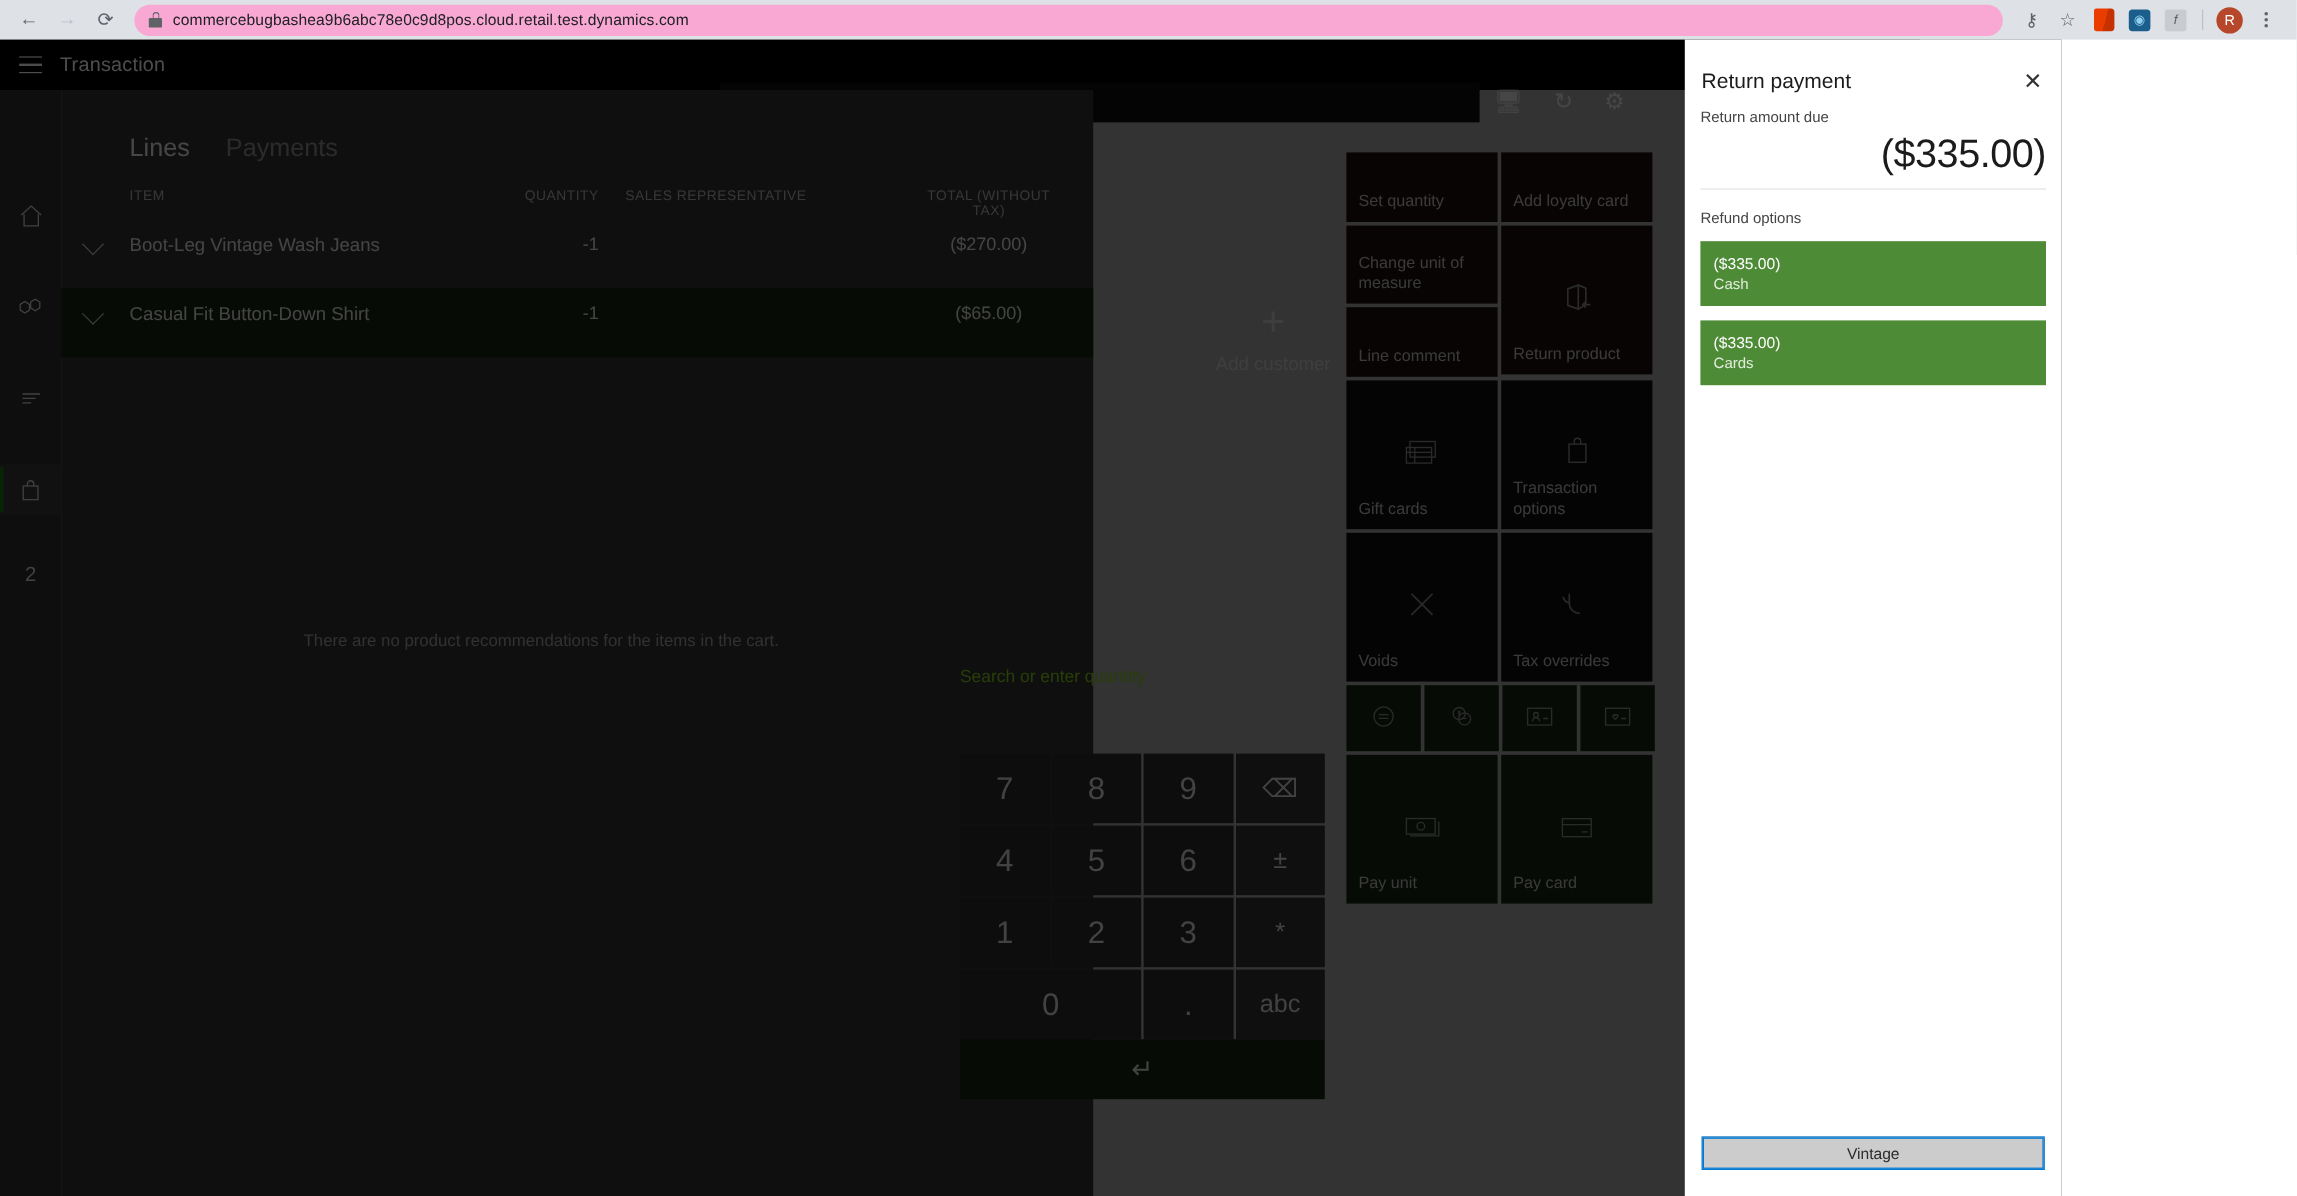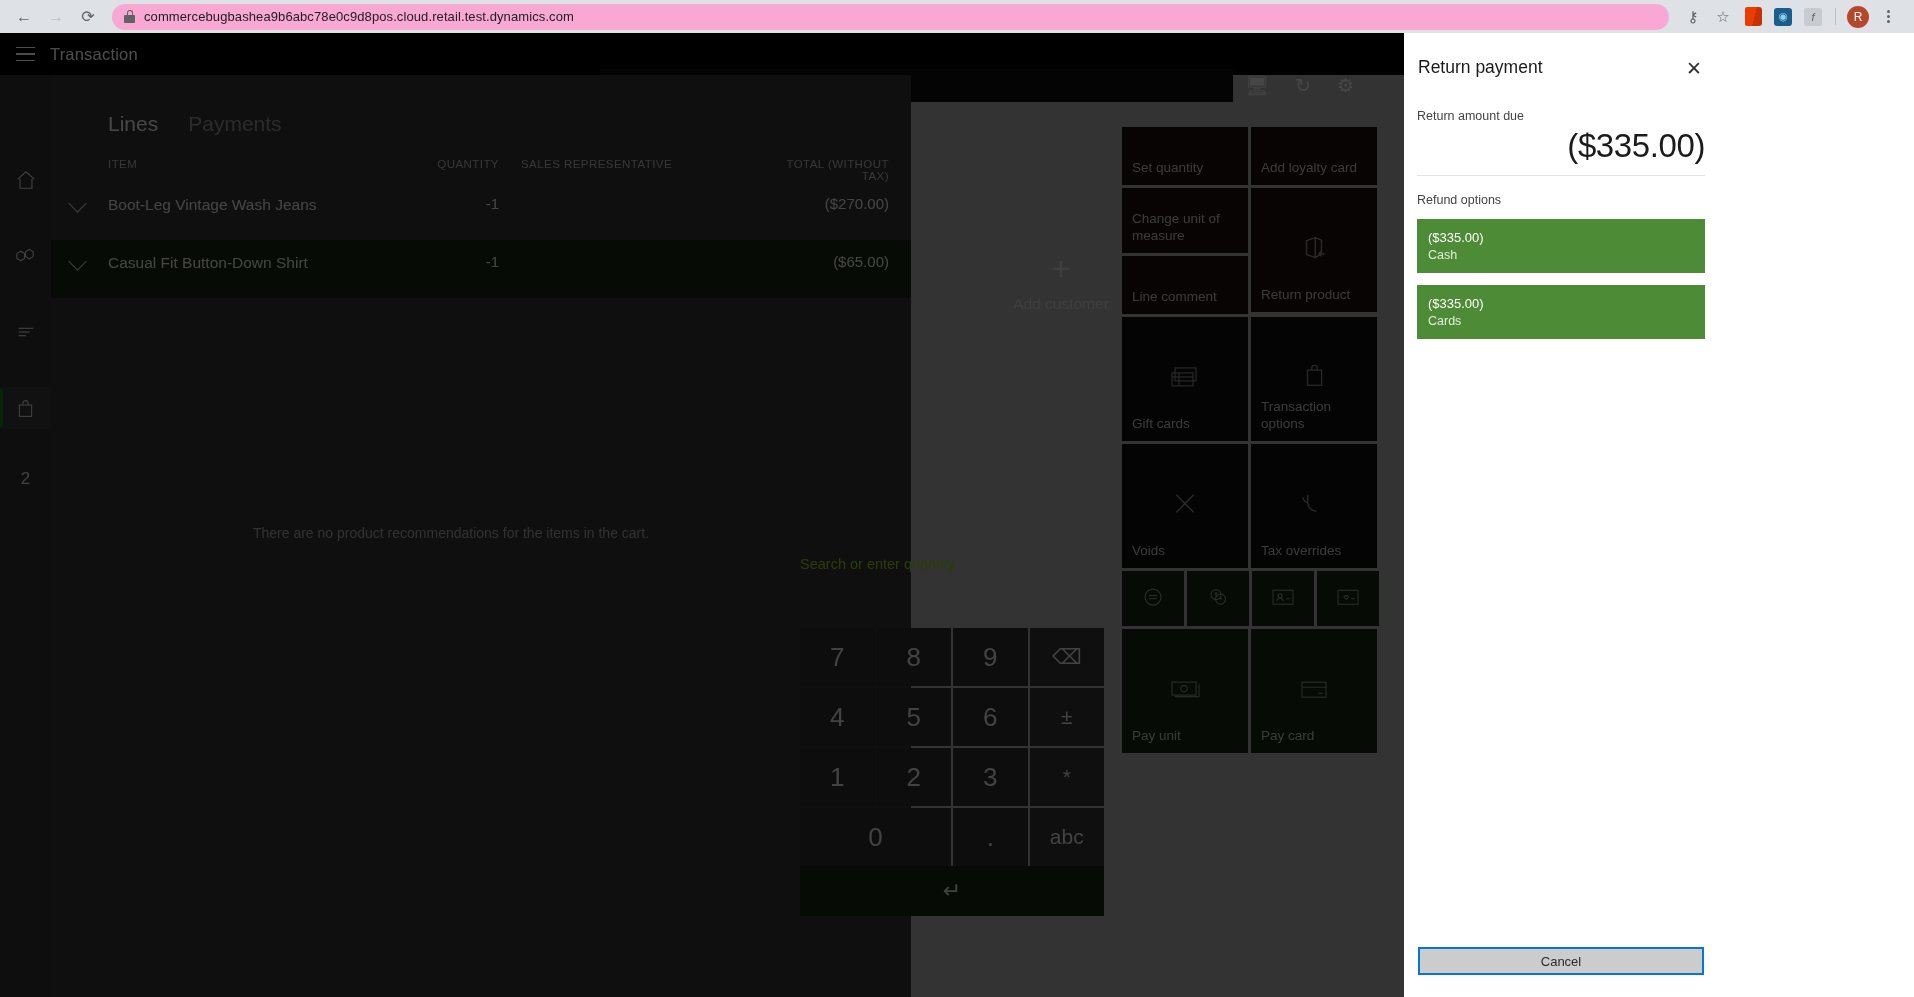--- a/index.html
+++ b/index.html
@@ -142,21 +142,21 @@
   .tab { font-size: 21px; color: #8f8f8f; }
   .tab.active { color: #e9e9e9; }
   .cart-table { margin-top: 22px; }
   .thead {
     display: flex; font-size: 11.5px; color: #b5b5b5;
     letter-spacing: .45px; padding: 0 22px 0 57px;
   }
   .col-item { flex: 1; }
   .col-qty  { width: 115px; text-align: right; }
   .col-rep  { width: 260px; padding-left: 22px; }
-  .col-total{ width: 130px; text-align: right; }
+  .col-total{ width: 130px; text-align: center; }
   .cart-row {
     display: flex; align-items: flex-start;
     padding: 13px 22px 13px 57px;
     font-size: 15.5px; color: #e4e4e4; position: relative;
     min-height: 58px;
   }
   .cart-row.selected { background: #16250f; }
   .chev {
     position: absolute; left: 20px; top: 15px;
     width: 13px; height: 13px;
@@ -263,21 +263,21 @@
     display: flex; align-items: flex-start; justify-content: space-between;
     padding: 24px 13px 0 14px;
   }
   .modal-title { font-size: 17.5px; color: #1b1b1b; font-weight: 400; }
   .modal-close {
     width: 22px; height: 22px; color: #333; font-size: 19px;
     display: flex; align-items: center; justify-content: center;
     font-weight: 300;
   }
   .modal-body { flex: 1; padding: 0 13px; }
-  .field-label { font-size: 12.5px; color: #444; margin-top: 30px; }
+  .field-label { font-size: 12.5px; color: #444; margin-top: 12px; }
   .amount-due {
     text-align: right; font-size: 33px; color: #1b1b1b;
     font-weight: 300; margin-top: 4px; letter-spacing: -.4px;
   }
   .divider { height: 1px; background: #e3e3e3; margin-top: 10px; }
   .refund-label { font-size: 12.5px; color: #444; margin-top: 17px; }
   .refund-opt {
     background: #4d8b36; color: #fff;
     height: 54px; margin-top: 12px;
     padding: 9px 11px;
@@ -635,17 +635,17 @@
       <div class="refund-opt">
         <span class="refund-amt">($335.00)</span>
         <span class="refund-name">Cash</span>
       </div>
       <div class="refund-opt">
         <span class="refund-amt">($335.00)</span>
         <span class="refund-name">Cards</span>
       </div>
     </div>
     <div class="modal-foot">
-      <div class="cancel-btn">Cancel</div>
+      <div class="cancel-btn">Vintage</div>
     </div>
   </div>
 
 </div>
 
 </body></html>

